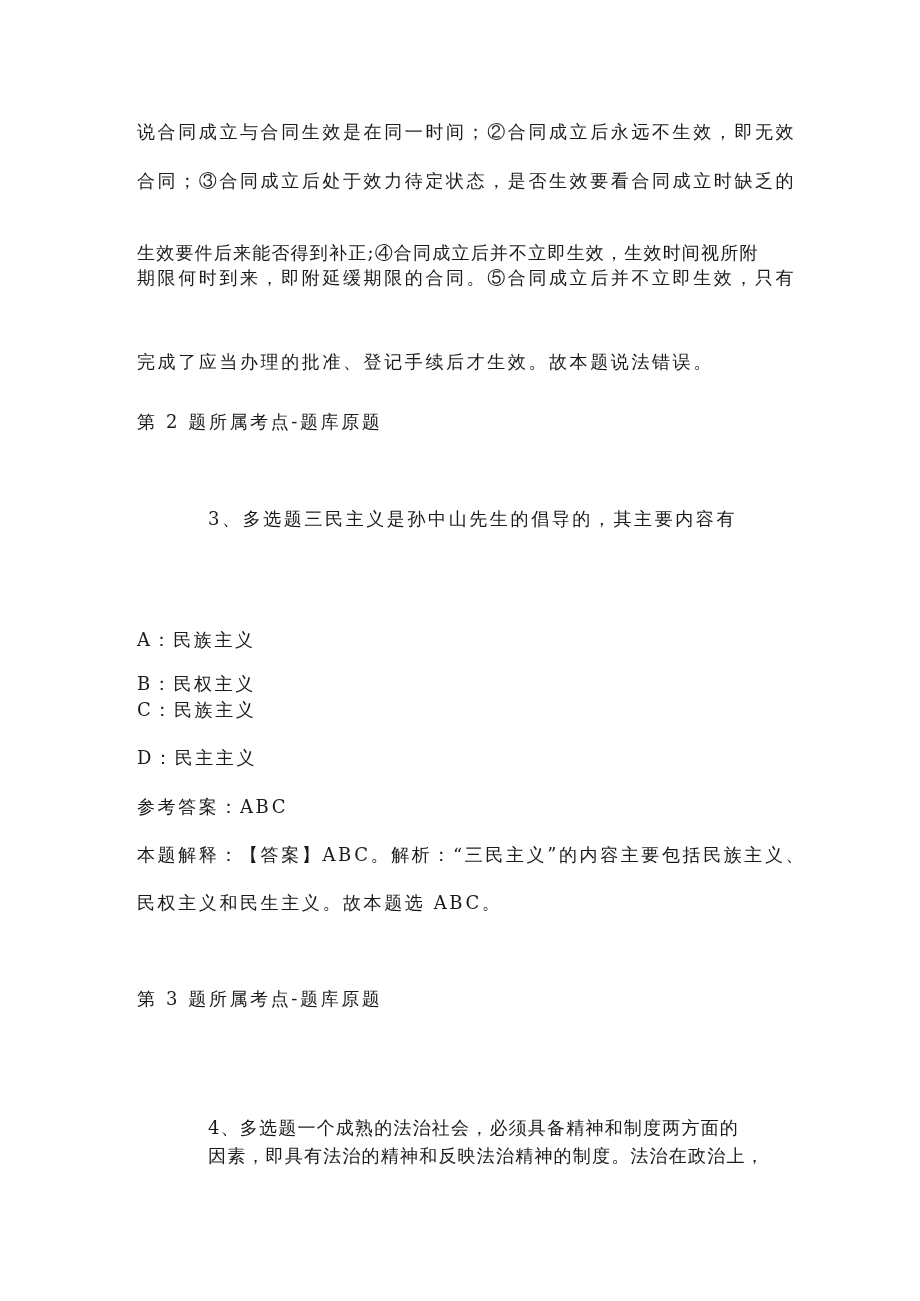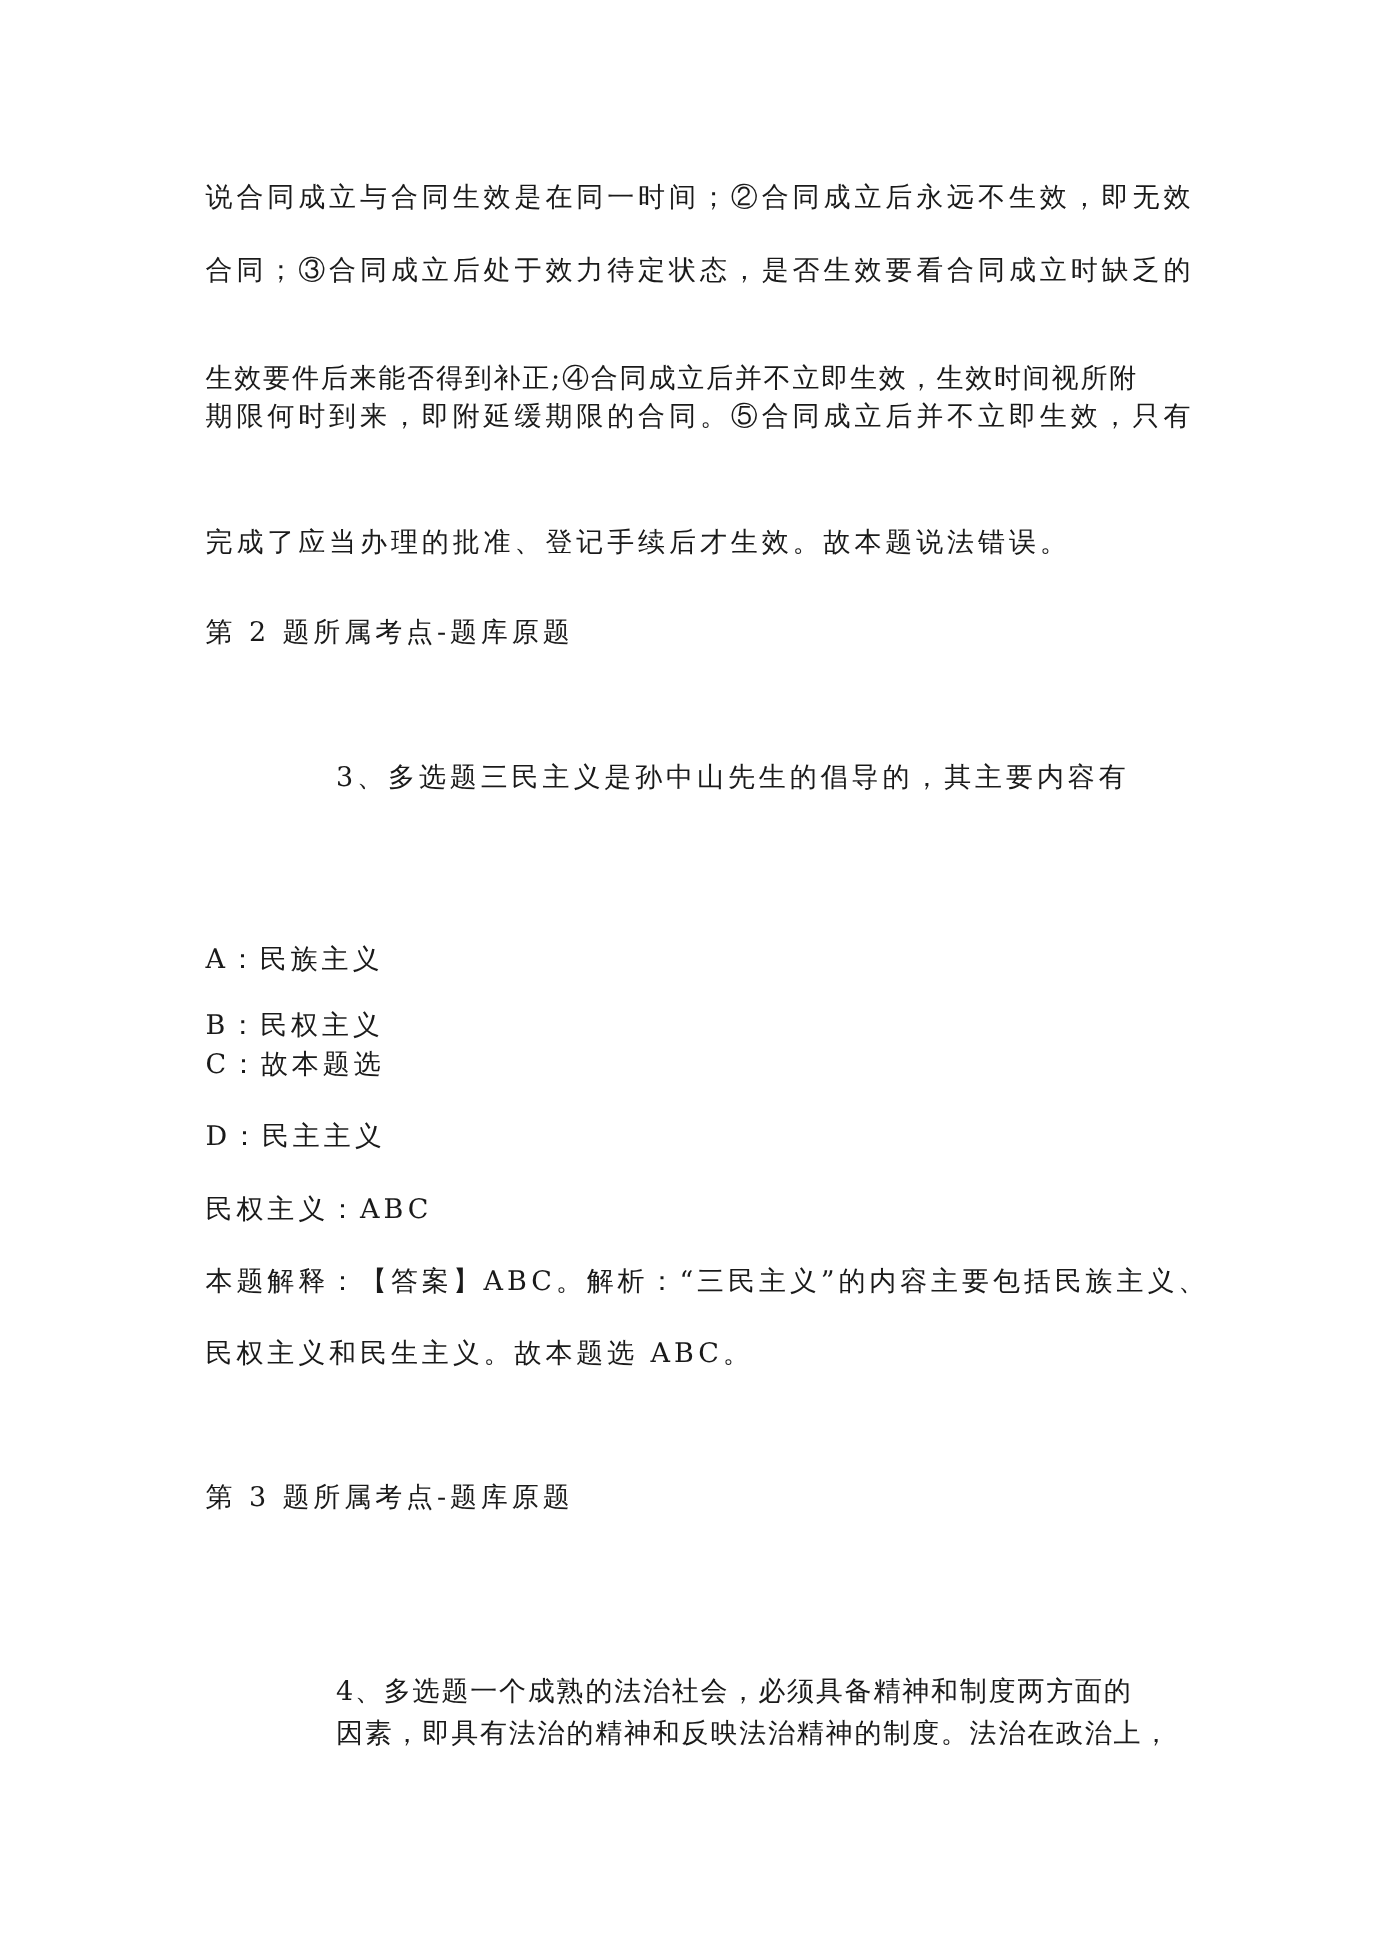--- a/index.html
+++ b/index.html
@@ -17,21 +17,21 @@
     }
     .line {
       position: absolute;
       left: 137px;
       font-size: 18px;
       line-height: 24px;
       white-space: nowrap;
       letter-spacing: 2.6px;
     }
     .indent {
-      left: 224px;
+      left: 208px;
     }
     .tight {
       letter-spacing: 1.2px;
       margin-top: 24px;
     }
   </style>
 </head>
 <body>
 
 <div>
@@ -45,25 +45,25 @@
   </div>
 
   <div class="line" style="top:410px;">第 2 题所属考点-题库原题</div>
 
   <div>
     <div class="line indent" style="top:507px;">3、多选题三民主义是孙中山先生的倡导的，其主要内容有</div>
 
     <div>
       <div class="line" style="top:628px;">A：民族主义</div>
       <div class="line" style="top:672px;">B：民权主义</div>
-      <div class="line" style="top:698px;">C：故本题选</div>
+      <div class="line" style="top:698px;">C：民族主义</div>
       <div class="line" style="top:746px;">D：民主主义</div>
     </div>
 
-    <div class="line" style="top:795px;">民权主义：ABC</div>
+    <div class="line" style="top:795px;">参考答案：ABC</div>
 
     <div>
       <div class="line" style="top:843px;">本题解释：【答案】ABC。解析：“三民主义”的内容主要包括民族主义、</div>
       <div class="line" style="top:891px;">民权主义和民生主义。故本题选 ABC。</div>
     </div>
 
     <div class="line" style="top:987px;">第 3 题所属考点-题库原题</div>
   </div>
 
   <div>

